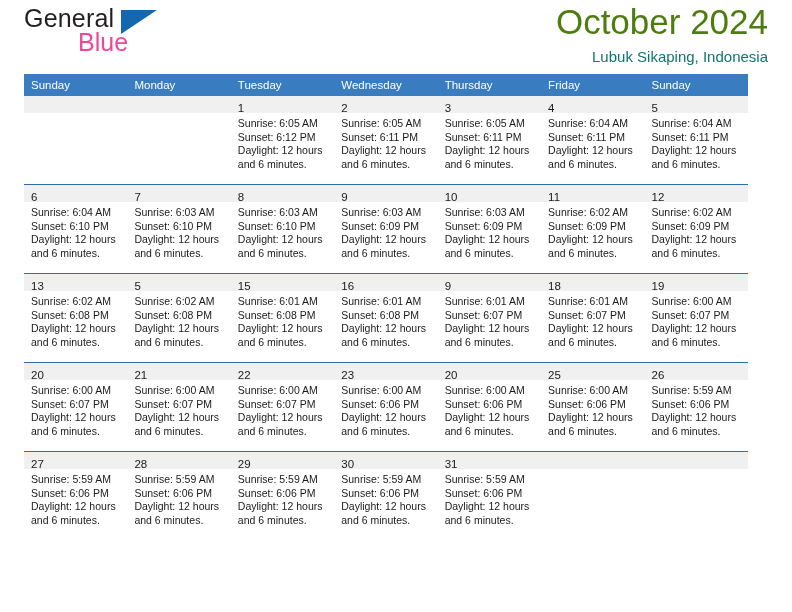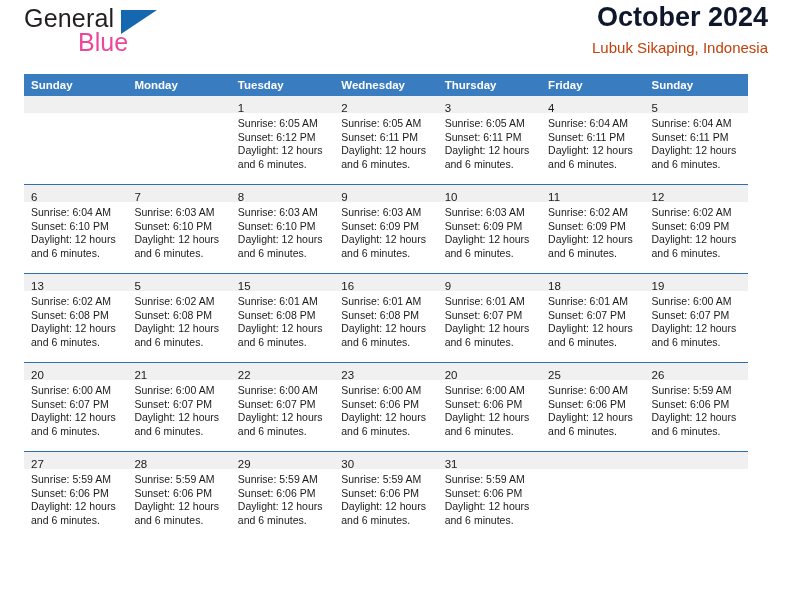--- a/index.html
+++ b/index.html
@@ -60,45 +60,45 @@
     width: 0;
     height: 0;
     border-left: 36px solid #1567b0;
     border-bottom: 24px solid transparent;
   }
   .title-block {
     text-align: right;
     padding-top: 2px;
   }
   .cal-title {
-    font-size: 27px;
-    font-weight: bold;
-    color: #0f172a;
+    font-size: 35px;
+    font-weight: normal;
+    color: #4d7c0f;
     line-height: 1.15;
     white-space: nowrap;
   }
   .cal-location {
     margin-top: 6px;
     font-size: 15px;
-    color: #c2410c;
+    color: #0f766e;
     line-height: 1.2;
     white-space: nowrap;
   }
 
   
   .calendar {
     width: 724px;
     border-collapse: collapse;
     table-layout: fixed;
   }
   .calendar th {
     background: #3a7cc0;
     color: #ffffff;
     font-size: 11.5px;
-    font-weight: bold;
+    font-weight: normal;
     text-align: left;
     padding: 5px 0 5px 7px;
     border: none;
     height: 12px;
   }
   .calendar td {
     vertical-align: top;
     padding: 0;
     border: none;
     border-top: 1.6px solid #2d6ead;

